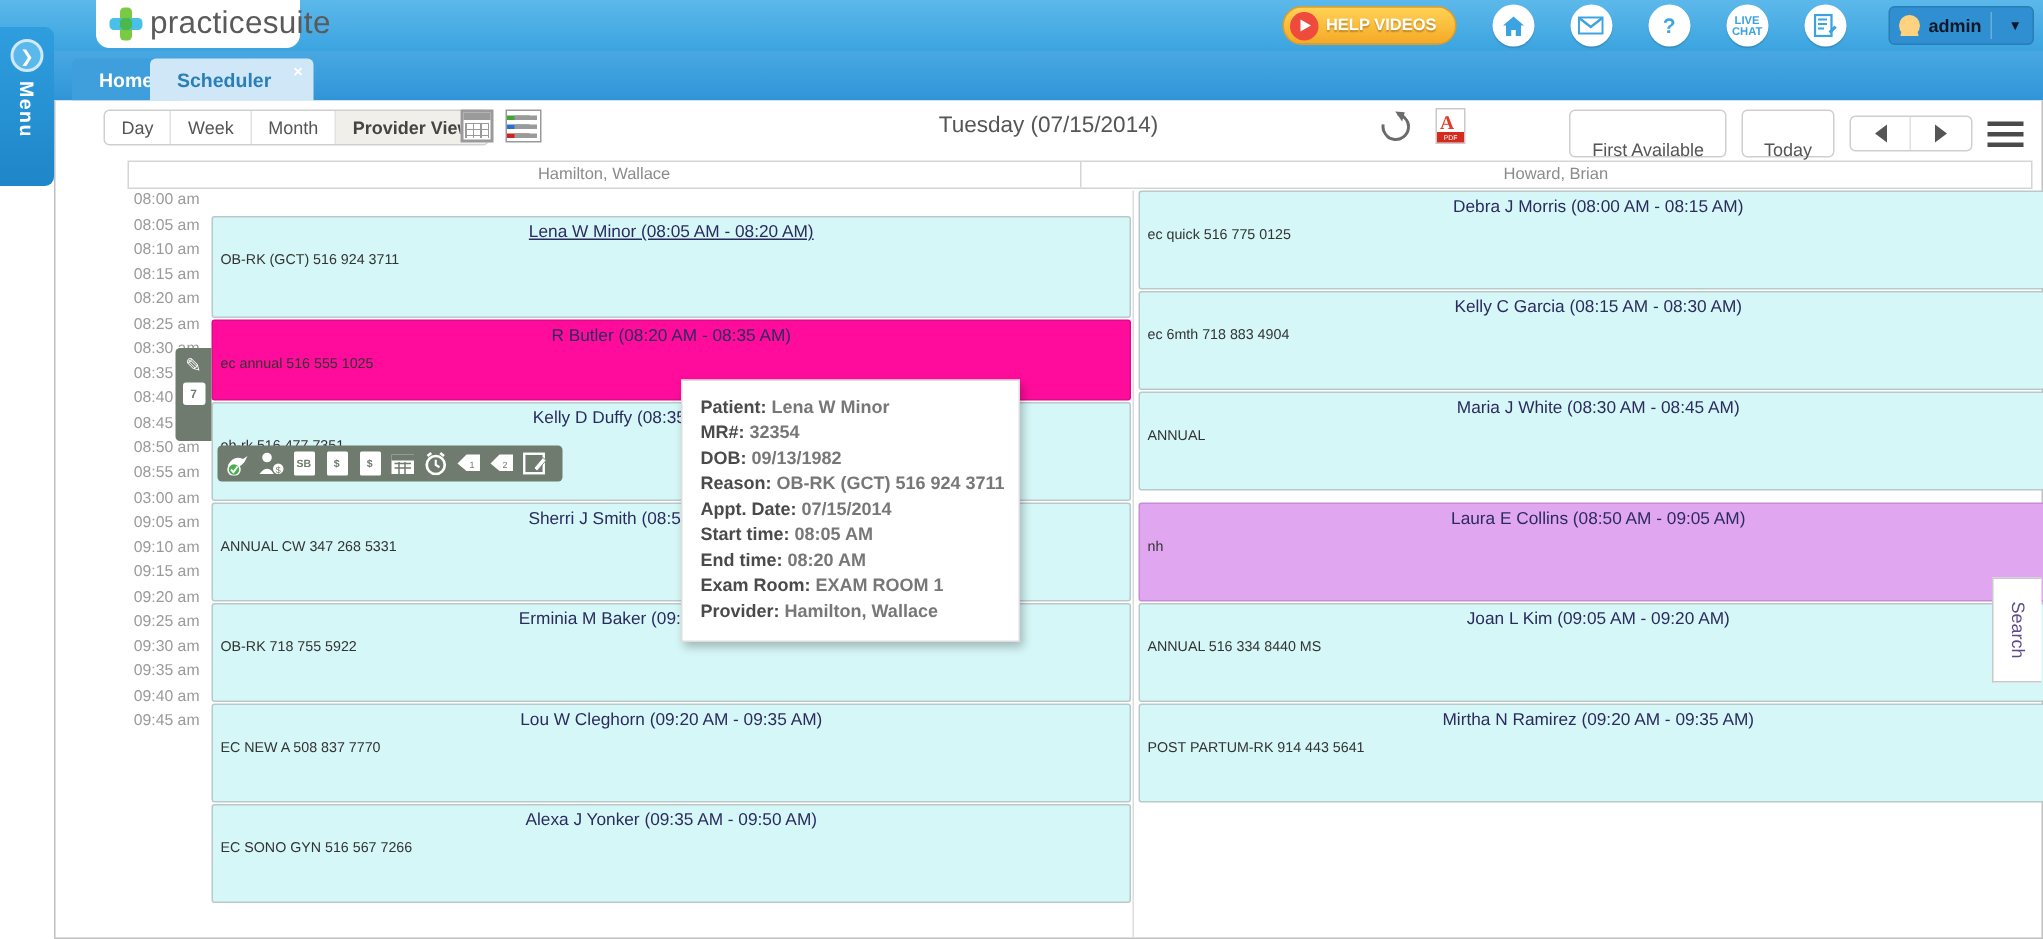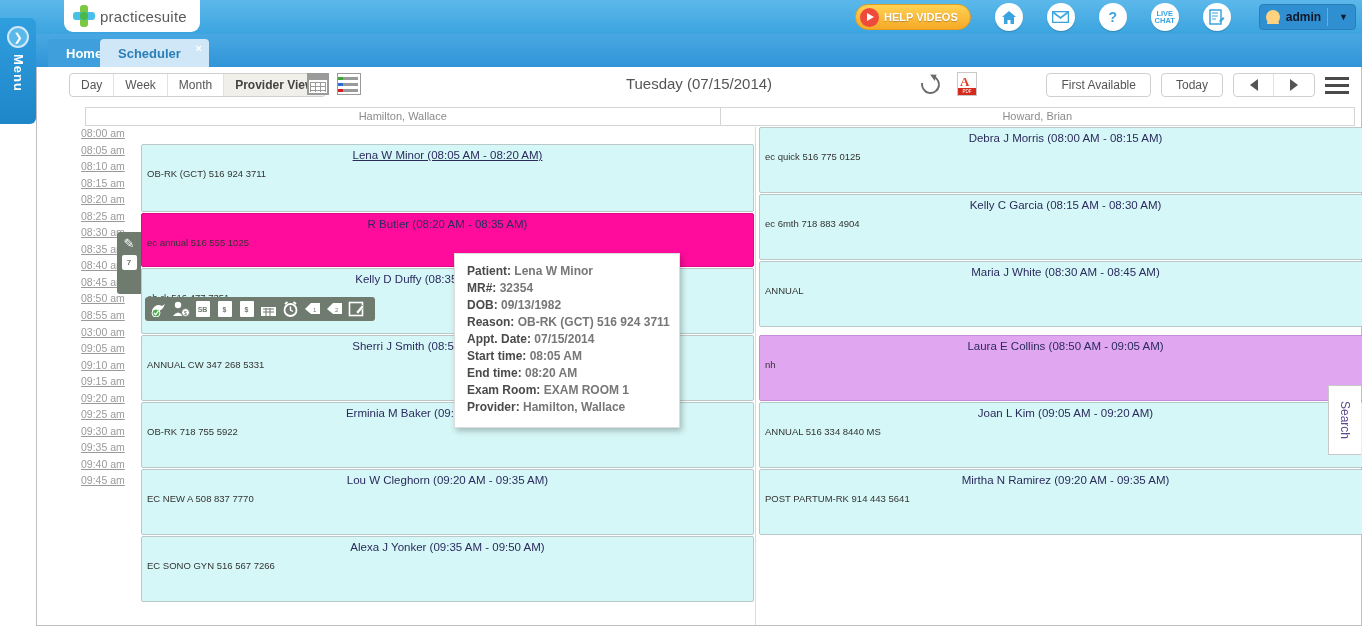--- a/index.html
+++ b/index.html
@@ -18,21 +18,21 @@
   .logo-tab{
     position:absolute; left:64px; top:0; width:136px; height:32px;
     background:#fff; border-radius:0 0 9px 9px;
     display:flex; align-items:center; gap:5px; padding-left:9px;
   }
   .logo-cross{ position:relative; width:22px; height:22px; flex:0 0 22px;}
   .logo-cross i{ position:absolute; background:#7ac943; border-radius:3px;}
   .logo-cross i.v{ left:7px; top:0; width:8px; height:22px;}
   .logo-cross i.h{ left:0; top:7px; width:22px; height:8px; background:#49c0e8;}
   .logo-cross i.c{ left:7px; top:7px; width:8px; height:8px; background:#4bb84b;}
-  .logo-text{ font-size:15px; color:#5a5a5a; letter-spacing:.2px;}
+  .logo-text{ font-size:21px; color:#5a5a5a; letter-spacing:.2px;}
 
   .top-right{ position:absolute; right:6px; top:3px; display:flex; align-items:center; gap:24px;}
   .help-vid{
     height:26px; border-radius:13px; background:linear-gradient(#ffd255,#f6a926);
     display:flex; align-items:center; gap:5px; padding:0 12px 0 4px;
     color:#fff; font-size:11px; font-weight:bold; border:1px solid #e79d1c;
     text-shadow:0 1px 1px rgba(0,0,0,.25);
   }
   .play-circ{ width:19px; height:19px; border-radius:50%; background:#ee4b3c;
     display:flex; align-items:center; justify-content:center;}
@@ -113,41 +113,41 @@
     border:2px solid #6b6b6b; border-radius:50%; border-top-color:transparent; transform:rotate(-35deg);}
   .refresh-ico:after{content:"";position:absolute;right:-3px;top:-1px;
     border-left:5px solid #6b6b6b;border-top:4px solid transparent;border-bottom:4px solid transparent;}
   .pdf-ico{ position:absolute; left:920px; top:5px; width:20px;height:24px;
     background:#fff; border:1px solid #c9c9c9; }
   .pdf-ico:before{ content:"A"; position:absolute; left:2px; top:1px; font-size:13px;
     font-weight:bold; color:#e03a28; font-family:"Liberation Serif", serif;}
   .pdf-ico:after{ content:"PDF"; position:absolute; left:0; right:0; bottom:0; height:7px;
     background:#d42b1e; color:#fff; font-size:4.5px; text-align:center; line-height:7px;}
   .right-btns{ position:absolute; right:12px; top:6px; display:flex; align-items:center; gap:10px;}
-  .rb{ height:24px; padding:0 14px; line-height:22px; border:1px solid #cfcfcf; border-radius:4px;
+  .rb{ height:24px; padding:15px 14px; line-height:22px; border:1px solid #cfcfcf; border-radius:4px;
      font-size:12px; color:#555; background:#fff;}
   .arrow-group{ display:flex; border:1px solid #cfcfcf; border-radius:4px; overflow:hidden; background:#fff;}
   .arrow-group div{ width:40px; height:22px; display:flex; align-items:center; justify-content:center;
      border-right:1px solid #e2e2e2;}
   .arrow-group div:last-child{ border-right:none;}
   .tri-l{ width:0;height:0;border-right:8px solid #555;border-top:6px solid transparent;border-bottom:6px solid transparent;}
   .tri-r{ width:0;height:0;border-left:8px solid #555;border-top:6px solid transparent;border-bottom:6px solid transparent;}
   .hamb{ width:24px;}
   .hamb span{ display:block; height:3px; background:#4a4a4a; margin-bottom:4px;}
   .hamb span:last-child{margin-bottom:0;}
 
   
   .cal-head{ position:absolute; left:48px; top:40px; width:1270px; height:19px;
      display:flex; border:1px solid #d5d5d5; background:#fff; }
   .cal-head div{ flex:1; text-align:center; font-size:11px; color:#8b8b8b; line-height:17px;}
   .cal-head div:first-child{ border-right:1px solid #d5d5d5;}
 
   .cal-body{ position:absolute; left:0; top:60px; width:1326px; height:498px; }
   .times{ position:absolute; left:44px; top:0; width:58px; }
-  .times div{ height:16.55px; font-size:10.5px; color:#9a9a9a; text-align:left; padding-right:6px;text-decoration:underline;}
+  .times div{ height:16.55px; font-size:10.5px; color:#9a9a9a; text-align:right; padding-right:6px;}
 
   .col{ position:absolute; top:0; width:614px; }
   .col.left{ left:104px;}
   .col.right{ left:722px;}
   .colsep{ position:absolute; left:718px; top:0; width:1px; height:498px; background:#dcdcdc;}
 
   .appt{
     position:absolute; left:0; width:613px; background:#d6f7f7;
     border:1px solid #b9c9c9; border-radius:2px; overflow:hidden;
   }

